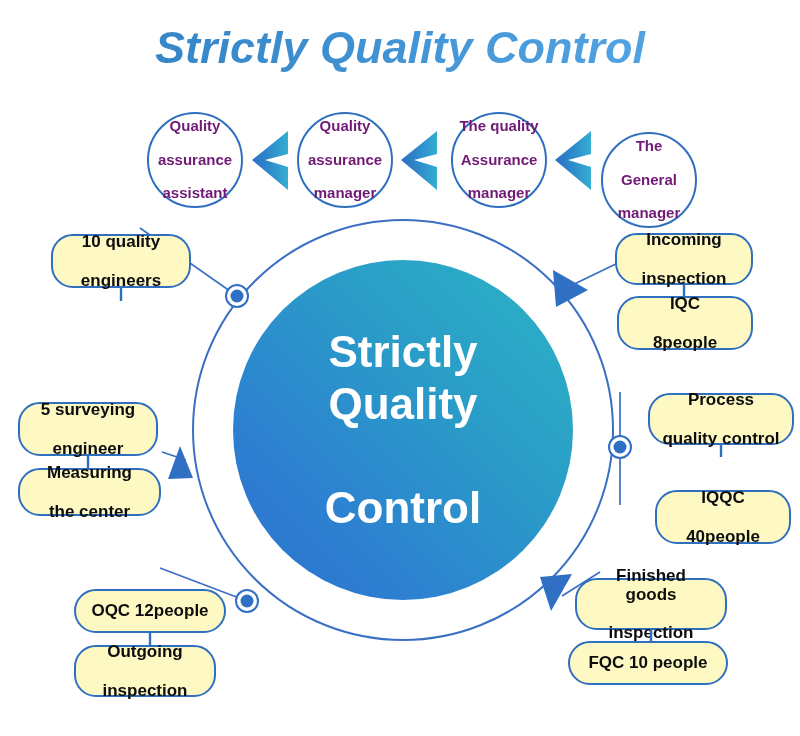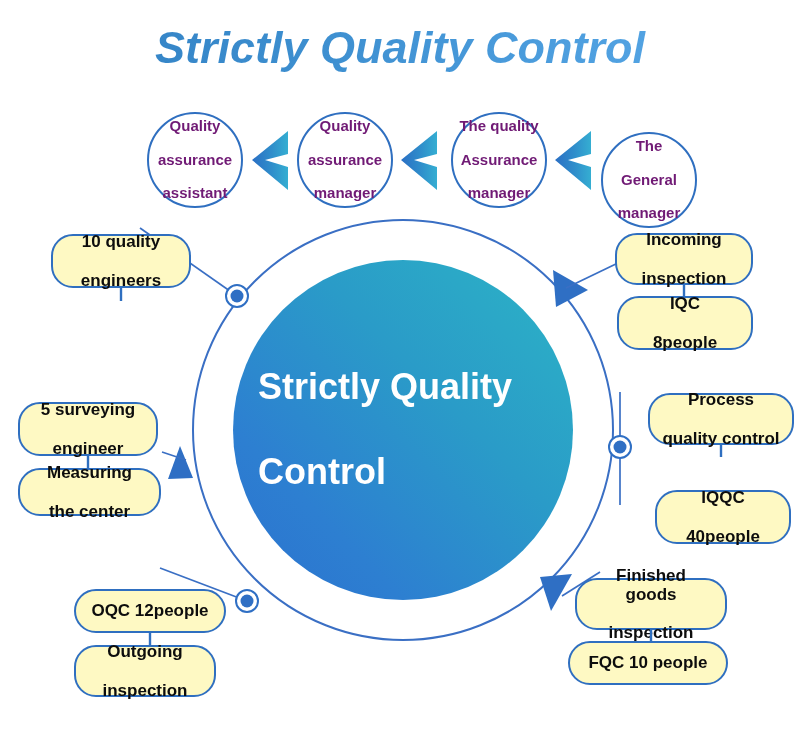--- a/index.html
+++ b/index.html
@@ -65,22 +65,22 @@
   
   .center-circle{
     position:absolute;
     left:233px;top:260px;
     width:340px;height:340px;
     border-radius:50%;
     background:linear-gradient(45deg,#2b71cf 0%,#2d7fd1 25%,#2a9bc8 60%,#2cb4c6 100%);
     display:flex;align-items:center;justify-content:center;
   }
   .center-circle span{
-    color:#ffffff;font-size:36px;font-weight:bold;line-height:1.18;
-    text-align:left;width:290px;display:block;
+    color:#ffffff;font-size:44px;font-weight:bold;line-height:1.18;
+    text-align:center;width:290px;display:block;
   }
 </style>
 </head>
 <body>
 
 <div id="stage">
 
   <div class="title">Strictly Quality Control</div>
 
   <svg id="art" viewBox="0 0 800 736">

